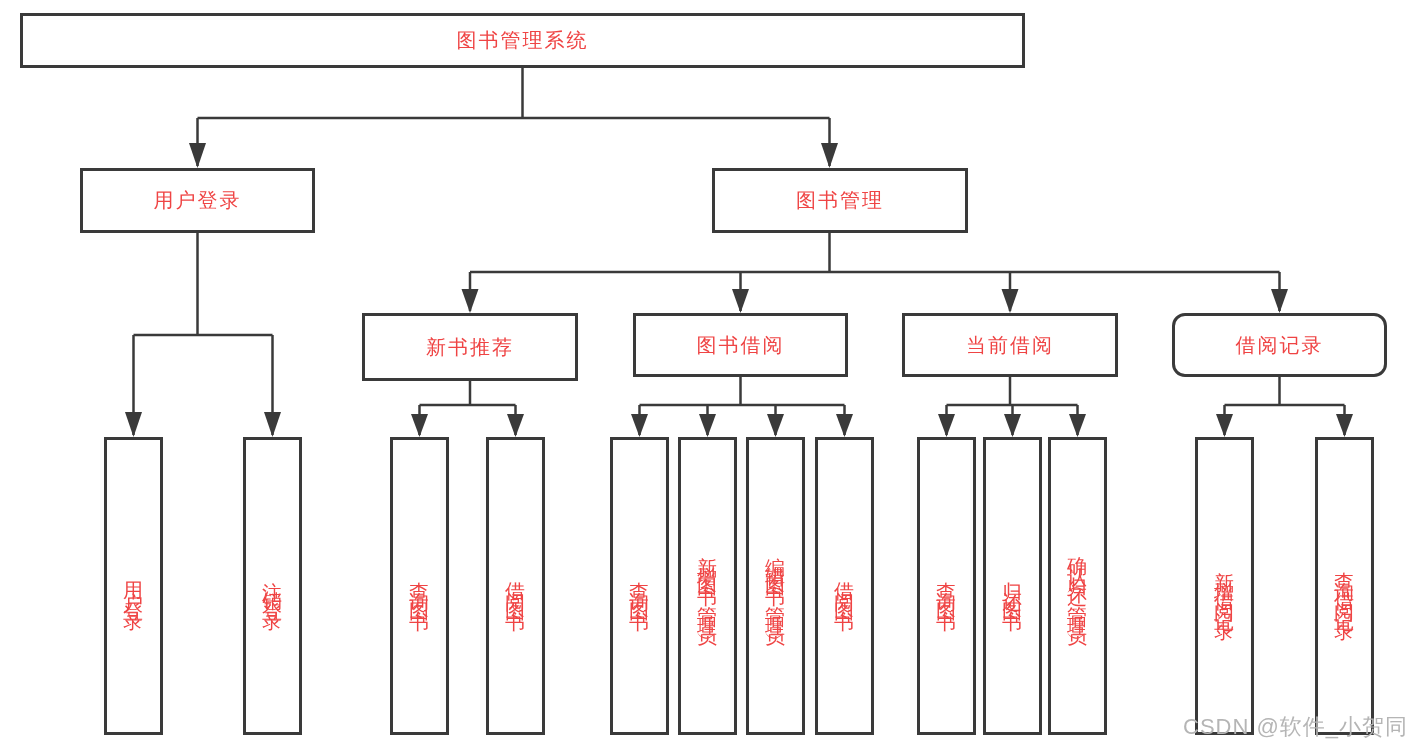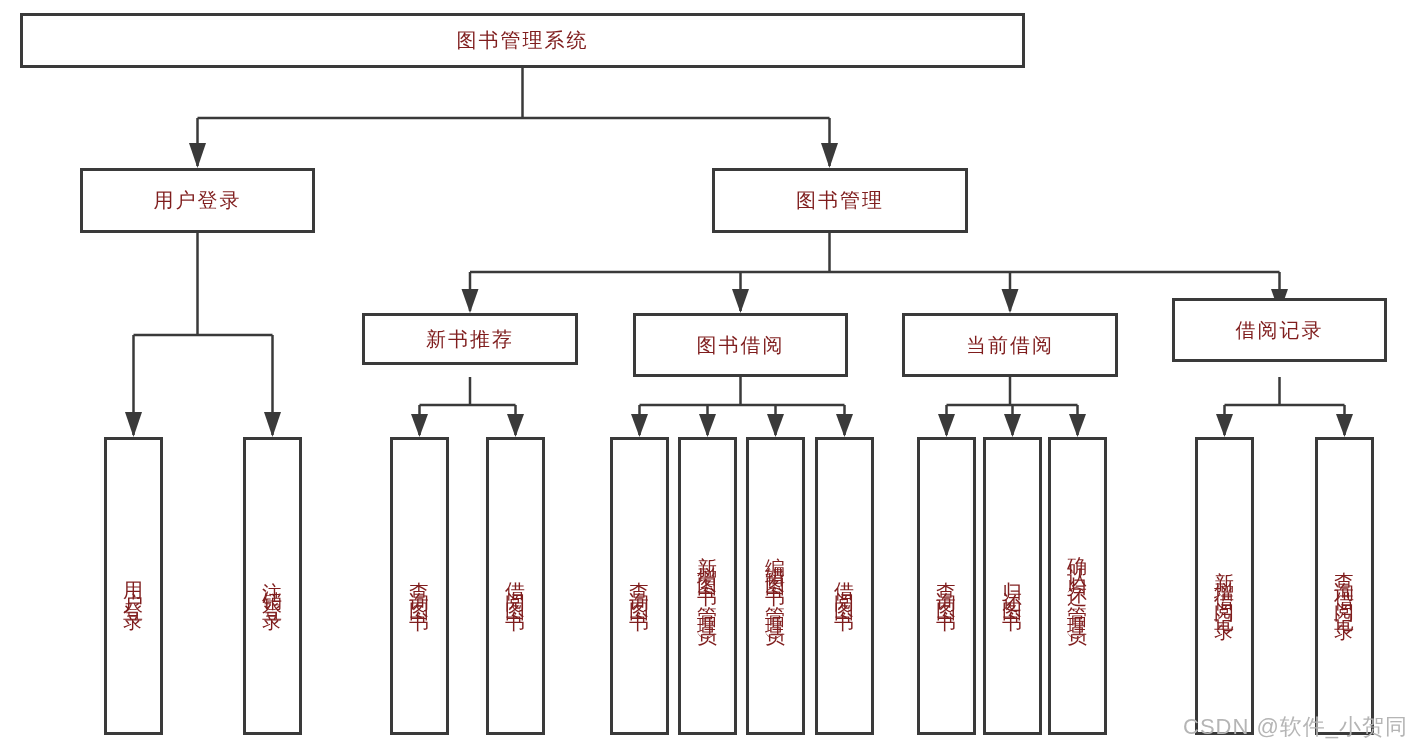--- a/index.html
+++ b/index.html
@@ -23,21 +23,21 @@
   }
   .box {
     position: absolute;
     z-index: 2;
     box-sizing: border-box;
     border: 3px solid #3a3a3a;
     background: #ffffff;
     display: flex;
     align-items: center;
     justify-content: center;
-    color: #7f1d1d;
+    color: #ef4444;
   }
   .box .lbl {
     font-size: 20px;
     letter-spacing: 2px;
     white-space: nowrap;
   }
   .leaf .lbl {
     writing-mode: vertical-rl;
     text-orientation: mixed;
     letter-spacing: 10px;
@@ -129,30 +129,30 @@
     <span class="lbl">图书管理系统</span>
   </div>
 
   <div class="box" style="left:80px;top:168px;width:235px;height:65px;">
     <span class="lbl">用户登录</span>
   </div>
   <div class="box" style="left:712px;top:168px;width:256px;height:65px;">
     <span class="lbl">图书管理</span>
   </div>
 
-  <div class="box" style="left:362px;top:313px;width:216px;height:52px;">
+  <div class="box" style="left:362px;top:313px;width:216px;height:68px;">
     <span class="lbl">新书推荐</span>
   </div>
   <div class="box" style="left:633px;top:313px;width:215px;height:64px;">
     <span class="lbl">图书借阅</span>
   </div>
   <div class="box" style="left:902px;top:313px;width:216px;height:64px;">
     <span class="lbl">当前借阅</span>
   </div>
-  <div class="box" style="left:1172px;top:298px;width:215px;height:64px;">
+  <div class="box" style="left:1172px;top:313px;width:215px;height:64px;border-radius:13px;">
     <span class="lbl">借阅记录</span>
   </div>
 
   <div class="box leaf" style="left:104px;top:437px;width:59px;height:298px;">
     <span class="lbl">用户登录</span>
   </div>
   <div class="box leaf" style="left:243px;top:437px;width:59px;height:298px;">
     <span class="lbl">注销登录</span>
   </div>
   <div class="box leaf" style="left:390px;top:437px;width:59px;height:298px;">

